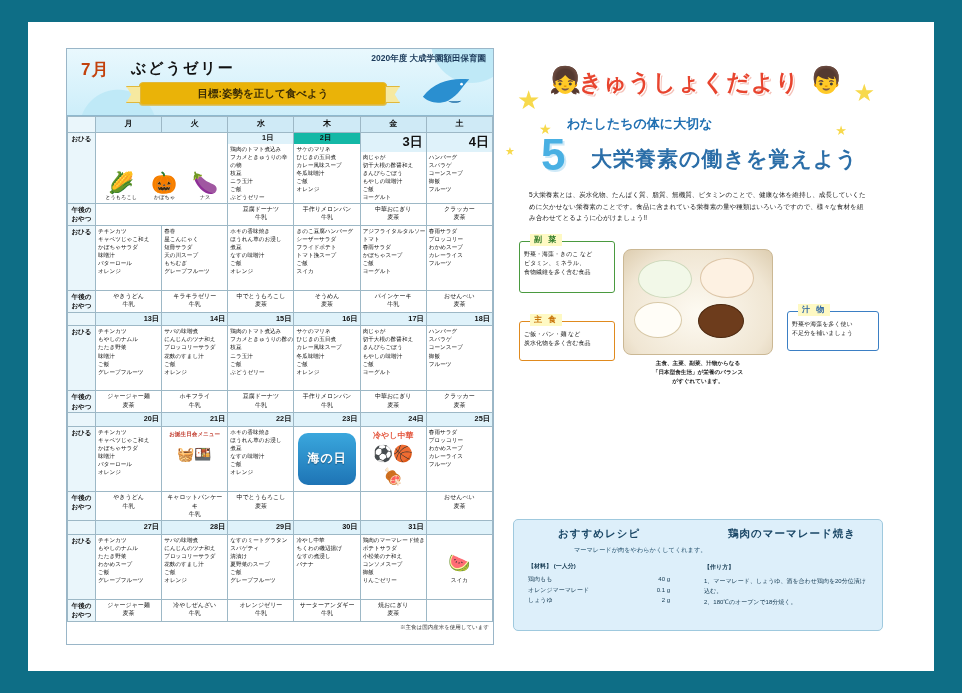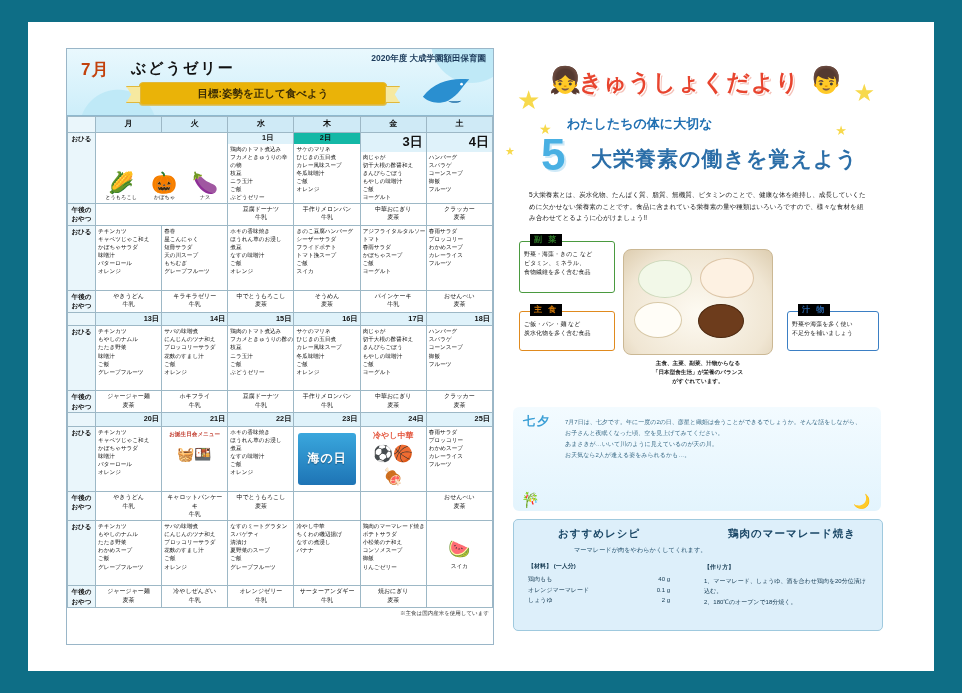--- a/index.html
+++ b/index.html
@@ -97,21 +97,21 @@
     font-size:5.5px;text-align:right;padding:2px 4px 0 0;color:#333;
   }
   .veg-pics{display:flex;justify-content:space-around;align-items:flex-end;height:100%;}
   .veg{font-size:5.2px;text-align:center;}
   .veg .glyph{display:block;font-size:21px;line-height:22px;}
   
   .illus{position:relative;background:#fff;}
   .umi{
     position:absolute;left:4px;top:6px;right:4px;bottom:6px;
     background:linear-gradient(180deg,#3aa7dd,#1e74b5);
-    border-radius:3px;color:#fff;display:flex;align-items:center;justify-content:center;
+    border-radius:10px;color:#fff;display:flex;align-items:center;justify-content:center;
     font-size:12px;font-weight:bold;letter-spacing:1px;
     text-shadow:0 1px 1px rgba(0,0,0,.35);
   }
   .sports{
     position:absolute;left:2px;top:2px;right:2px;bottom:2px;
     display:flex;flex-direction:column;align-items:center;justify-content:flex-start;
   }
   .sports .t{color:#e4553c;font-size:8px;font-weight:bold;margin-top:1px;}
   .pic-emoji{font-size:16px;}
   
@@ -141,28 +141,28 @@
     position:absolute;left:34px;top:140px;width:340px;font-size:6.6px;line-height:1.75;color:#222;
   }
   .diagram{
     position:absolute;left:24px;top:178px;width:360px;height:172px;
   }
   .box{
     position:absolute;border:1.6px solid;border-radius:3px;background:#fff;
     font-size:6px;line-height:1.5;padding:3px 4px;box-sizing:border-box;color:#222;
   }
   .box .bt{
-    position:absolute;top:-8px;left:10px;background:#000000;padding:0 4px;
+    position:absolute;top:-8px;left:10px;background:#fef9c3;padding:0 4px;
     font-size:8px;font-weight:bold;letter-spacing:2px;
   }
   .b-green{border-color:#4a9a3f;}
   .b-green .bt{color:#2f7a28;}
   .b-red{border-color:#d4473a;}
   .b-red .bt{color:#c03326;}
-  .b-orange{border-color:#e08a1e;}
+  .b-orange{border-color:#e08a1e;margin-top:10px;}
   .b-orange .bt{color:#c87308;}
   .b-blue{border-color:#3b7fc4;}
   .b-blue .bt{color:#2a64a5;}
   .tray{
     position:absolute;left:104px;top:22px;width:148px;height:104px;
     background:radial-gradient(ellipse at 50% 60%,#fdfaf2 0%,#f0e6d3 70%,#ddcdb0 100%);
     border-radius:8px;border:1px solid #cbb894;
   }
   .dish{position:absolute;border-radius:50%;}
   .center-note{
@@ -538,20 +538,29 @@
                 <div>麦茶</div>
               </td>
               <td class="oyatsu"></td>
               <td class="oyatsu"></td>
               <td class="oyatsu">
                 <div>おせんべい</div>
                 <div>麦茶</div>
               </td>
             </tr>
             <tr>
+              <td class="rowlabel"></td>
+              <td class="datecell">27日</td>
+              <td class="datecell">28日</td>
+              <td class="datecell">29日</td>
+              <td class="datecell">30日</td>
+              <td class="datecell">31日</td>
+              <td class="datecell"></td>
+            </tr>
+            <tr>
               <td class="rowlabel">おひる</td>
               <td class="meal">
                 <div>チキンカツ</div>
                 <div>もやしのナムル</div>
                 <div>たたき野菜</div>
                 <div>わかめスープ</div>
                 <div>ご飯</div>
                 <div>グレープフルーツ</div>
               </td>
               <td class="meal">
@@ -656,28 +665,20 @@
         <div class="dish" style="left:10px;top:52px;width:46px;height:34px;background:#fffdf7;border:1px solid #d8c9a8;"></div>
         <div class="dish" style="left:74px;top:54px;width:44px;height:32px;background:#6d3c1c;border:1px solid #4d2a11;"></div>
         <div class="dish" style="left:14px;top:10px;width:52px;height:36px;background:#f2f8e8;border:1px solid #cdd9bb;"></div>
         <div class="dish" style="left:76px;top:8px;width:52px;height:38px;background:#fdf1e2;border:1px solid #ddc6a8;"></div>
       </div>
       <div class="center-note" style="white-space:pre-line;">主食、主菜、副菜、汁物からなる
 「日本型食生活」が栄養のバランス
 がすぐれています。</div>
     </div>
 
-    <div class="tanabata">
-      <div class="tana-title">七夕</div>
-      <div class="tana-text" style="white-space:pre-line;">7月7日は、七夕です。年に一度の2の日、彦星と織姫は会うことができるでしょうか。そんな話をしながら、お子さんと夜眠くなった頃、空を見上げてみてください。
-あまさきが…いいて川のように見えているのが天の川。
-お天気なら2人が逢える姿をみられるかも…。</div>
-      <div style="position:absolute;left:8px;bottom:2px;font-size:15px;">🎋</div>
-      <div style="position:absolute;right:10px;bottom:2px;font-size:14px;">🌙</div>
-    </div>
 
     <div class="recipe">
       <div class="rec-h1">おすすめレシピ</div>
       <div class="rec-h2">鶏肉のマーマレード焼き</div>
       <div class="rec-lead">マーマレードが肉をやわらかくしてくれます。</div>
       <div class="rec-body">
         <div class="rec-col">
           <div class="ch">【材料】 (一人分)</div>
           <div id="ing-list">
                 <div class="ing">

